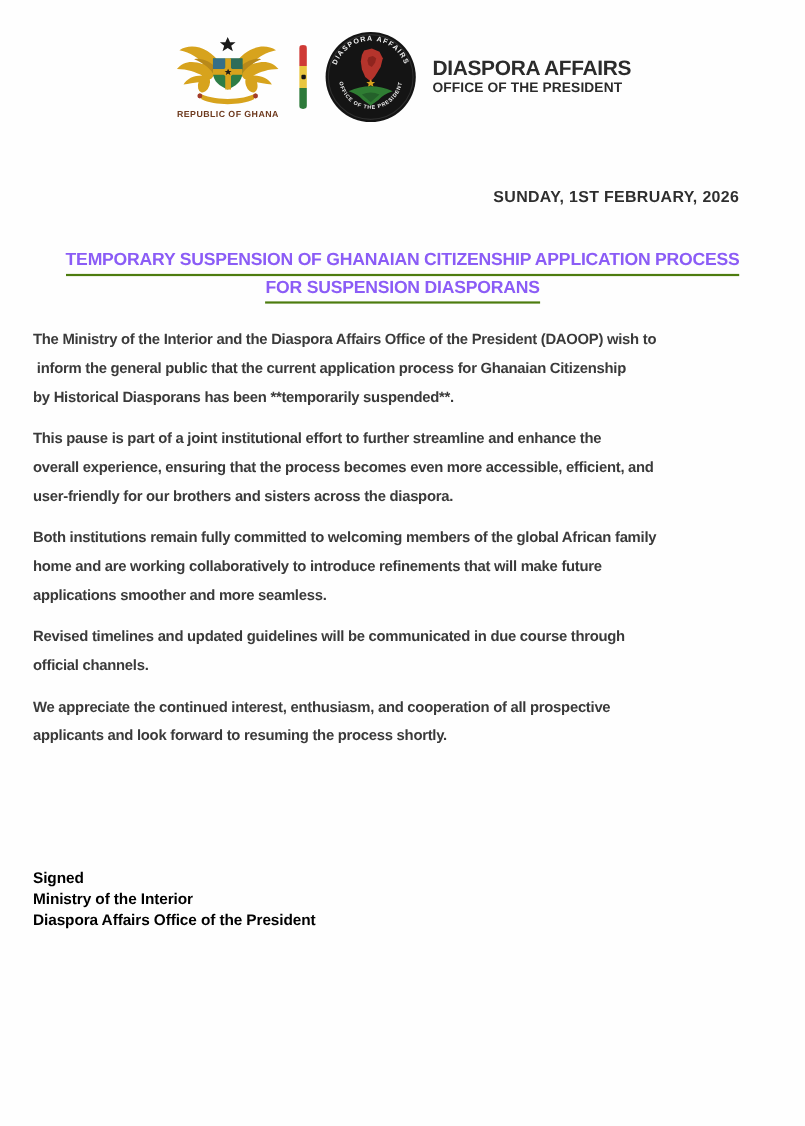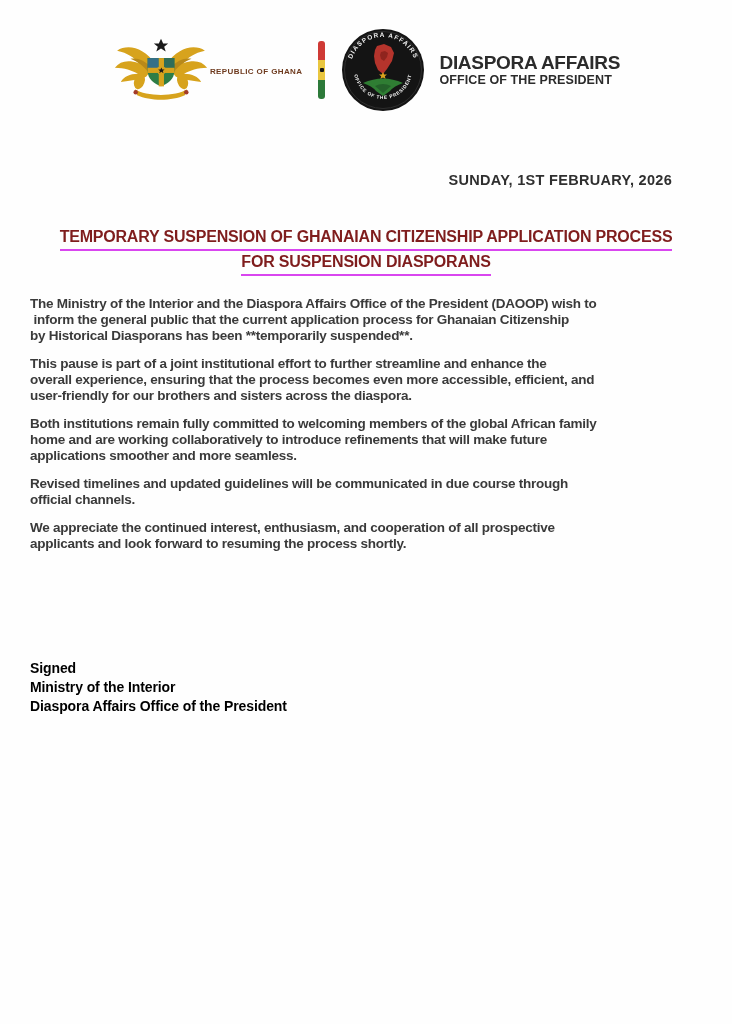--- a/index.html
+++ b/index.html
@@ -8,21 +8,21 @@
     width: 732px; height: 1024px;
     background: #fdfdfd;
     font-family: "Liberation Sans", sans-serif;
     color: #343434;
     overflow: hidden;
   }
   .page { width: 732px; height: 1024px; background: #fefefe; position: relative; }
 
   
   .header { padding-top: 28px; display: flex; justify-content: center; align-items: center; gap: 14px; }
-  .coat-block { display: flex; flex-direction: row; align-items: center; }
+  .coat-block { display: flex; flex-direction: column; align-items: center; }
   .coat-caption {
     font-size: 8px; font-weight: bold; color: #6e3a1e; letter-spacing: 0.4px; margin-top: 2px;
     white-space: nowrap;
   }
   .flag-strip {
     width: 7px; height: 58px; border-radius: 3px; overflow: hidden;
     display: flex; flex-direction: column; margin: 0 2px;
   }
   .flag-strip .red   { flex: 1; background: #cf3a35; }
   .flag-strip .gold  { flex: 1; background: #e9c63f; position: relative; }
@@ -43,30 +43,30 @@
 
   
   .date-line {
     margin-top: 60px; padding-right: 60px;
     text-align: right; font-size: 14.5px; font-weight: bold; color: #2f2f2f; letter-spacing: 0.3px;
   }
 
   
   .doc-title { margin-top: 38px; text-align: center; line-height: 22px; }
   .doc-title .tline {
-    display: inline-block; font-size: 16px; font-weight: bold; color: #7f1d1d;
-    letter-spacing: -0.2px; border-bottom: 2px solid #d946ef; padding-bottom: 1px;
+    display: inline-block; font-size: 16px; font-weight: bold; color: #8b5cf6;
+    letter-spacing: -0.2px; border-bottom: 2px solid #4d7c0f; padding-bottom: 1px;
   }
 
   
   .doc-body { margin: 20px 26px 0 30px; }
   .doc-body p {
     white-space: pre-line;
     font-size: 13.5px; font-weight: bold; color: #3a3a3a;
-    letter-spacing: -0.25px; line-height: 16px;
+    letter-spacing: -0.25px; line-height: 26px;
     margin-bottom: 12px;
   }
 
   
   .signature { margin: 107px 0 0 30px; }
   .signature div {
     font-size: 14px; font-weight: bold; color: #000000; line-height: 19px; letter-spacing: -0.1px;
   }
 </style>
 </head>

